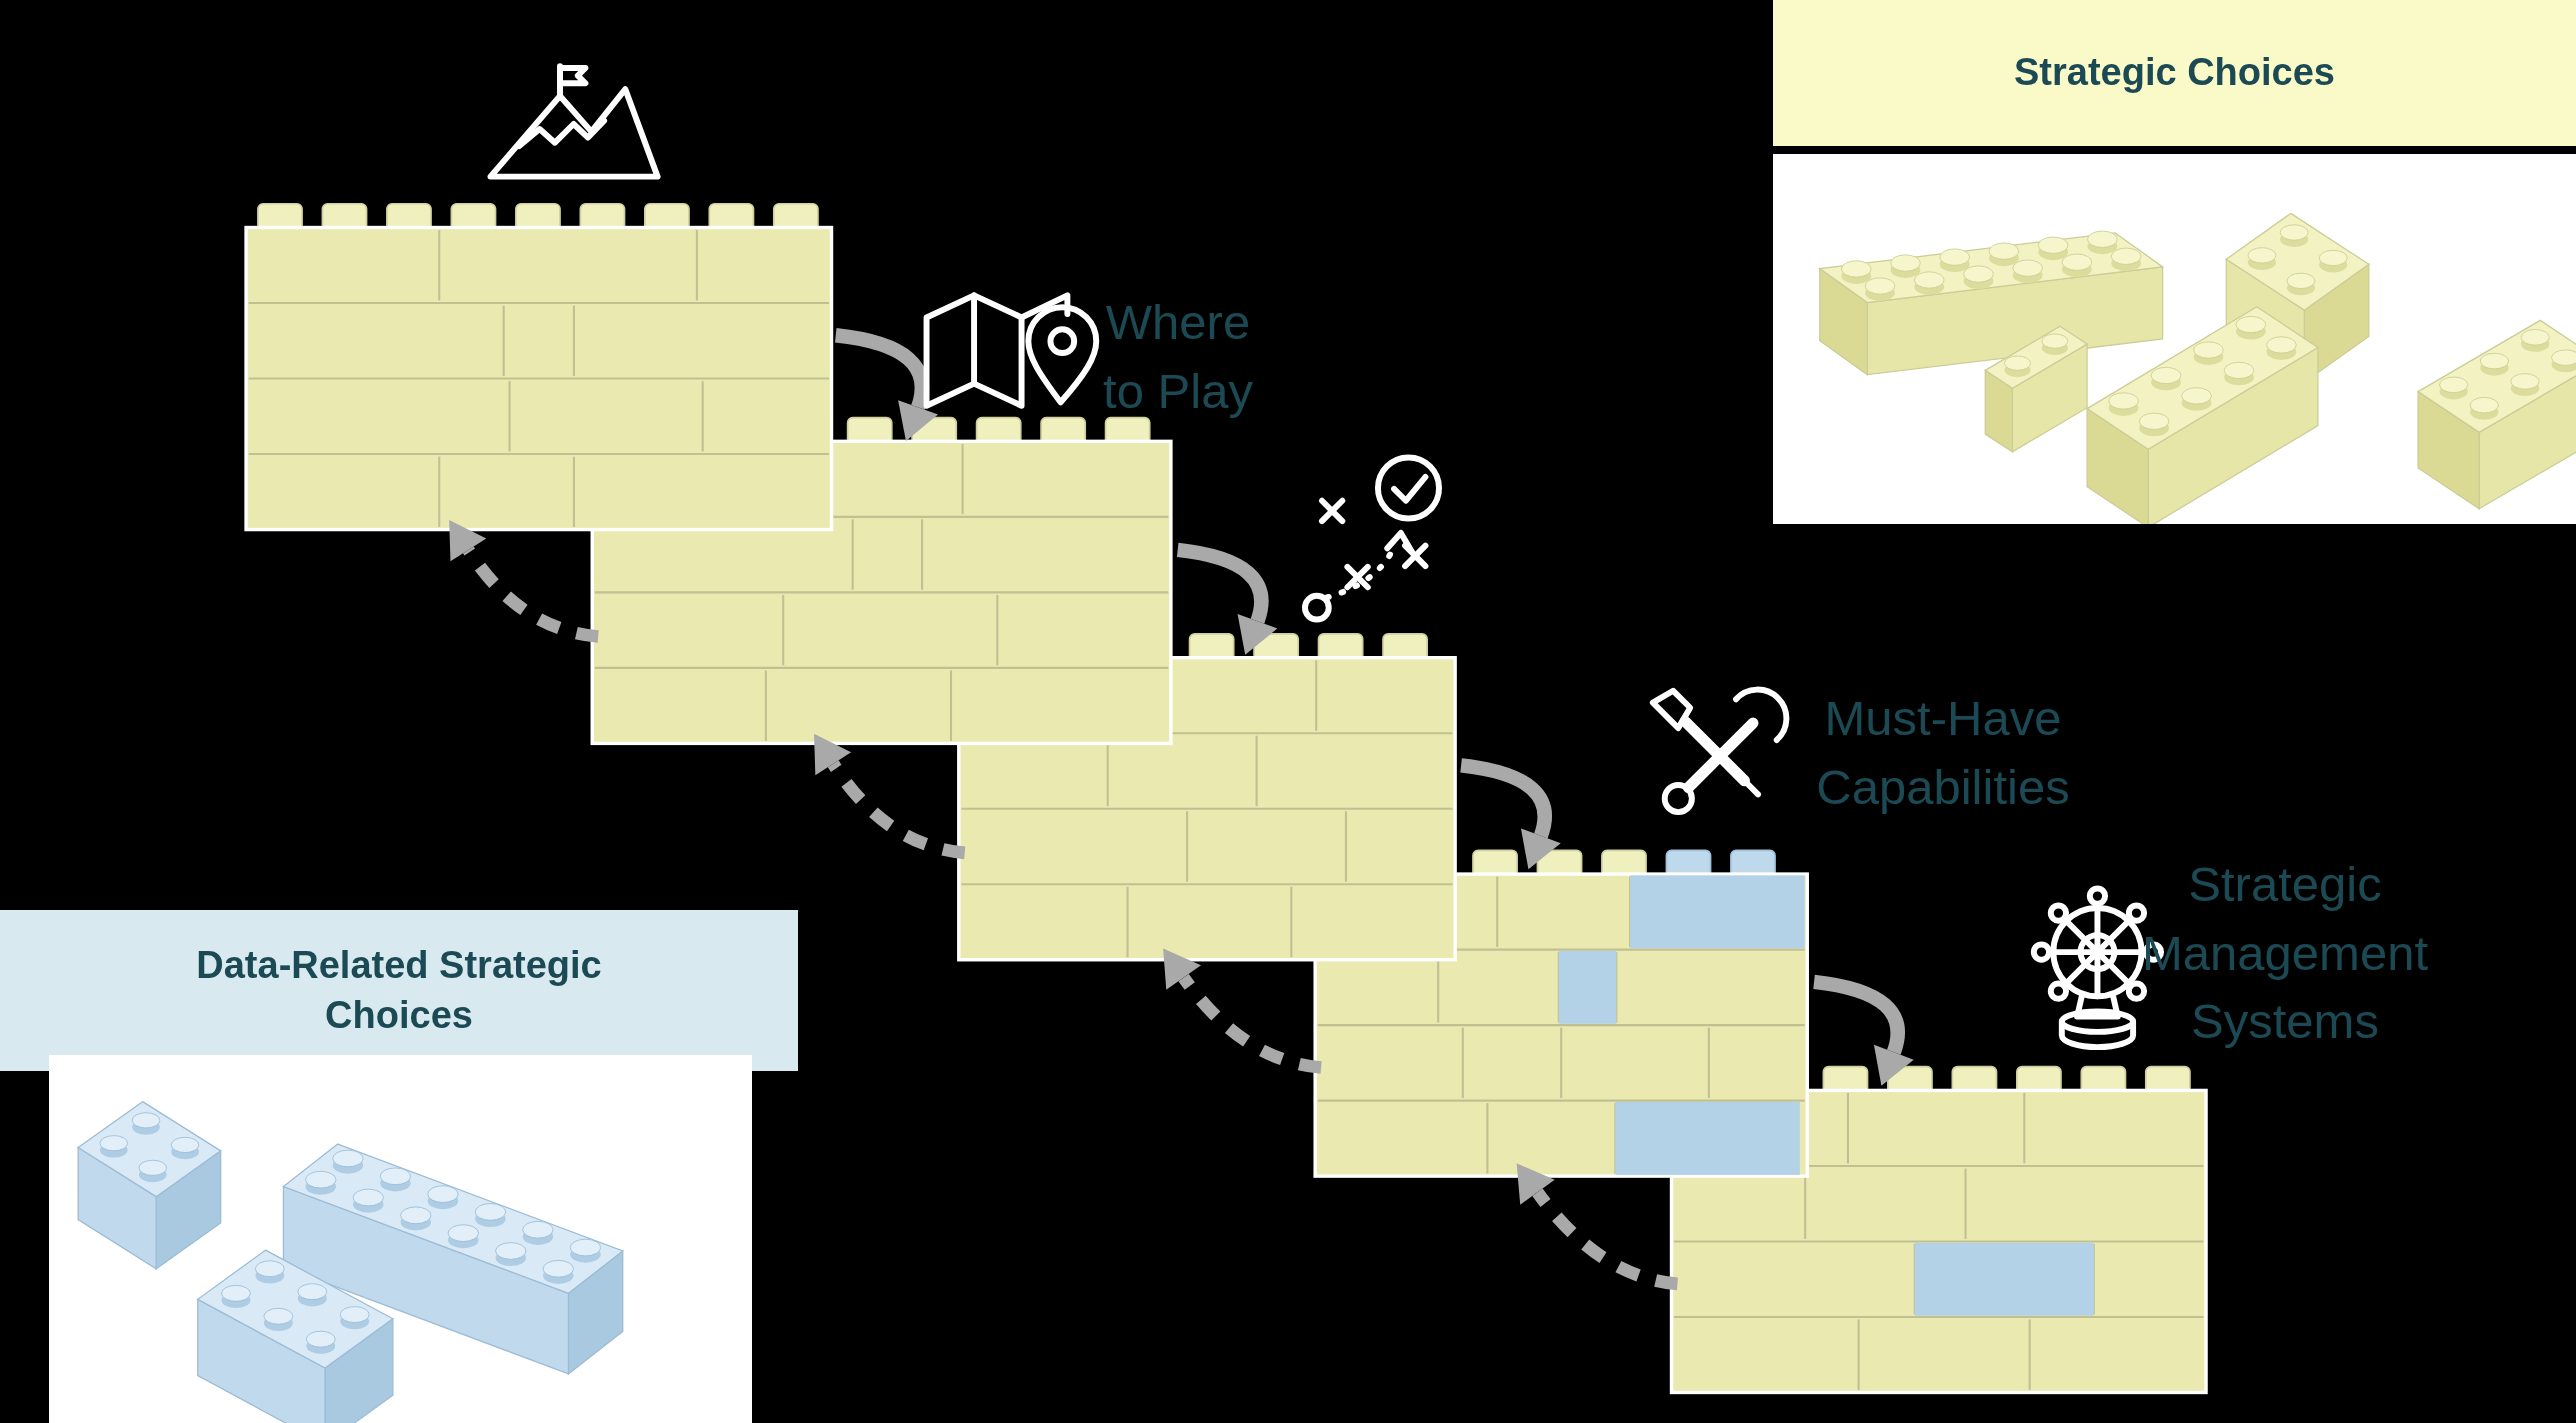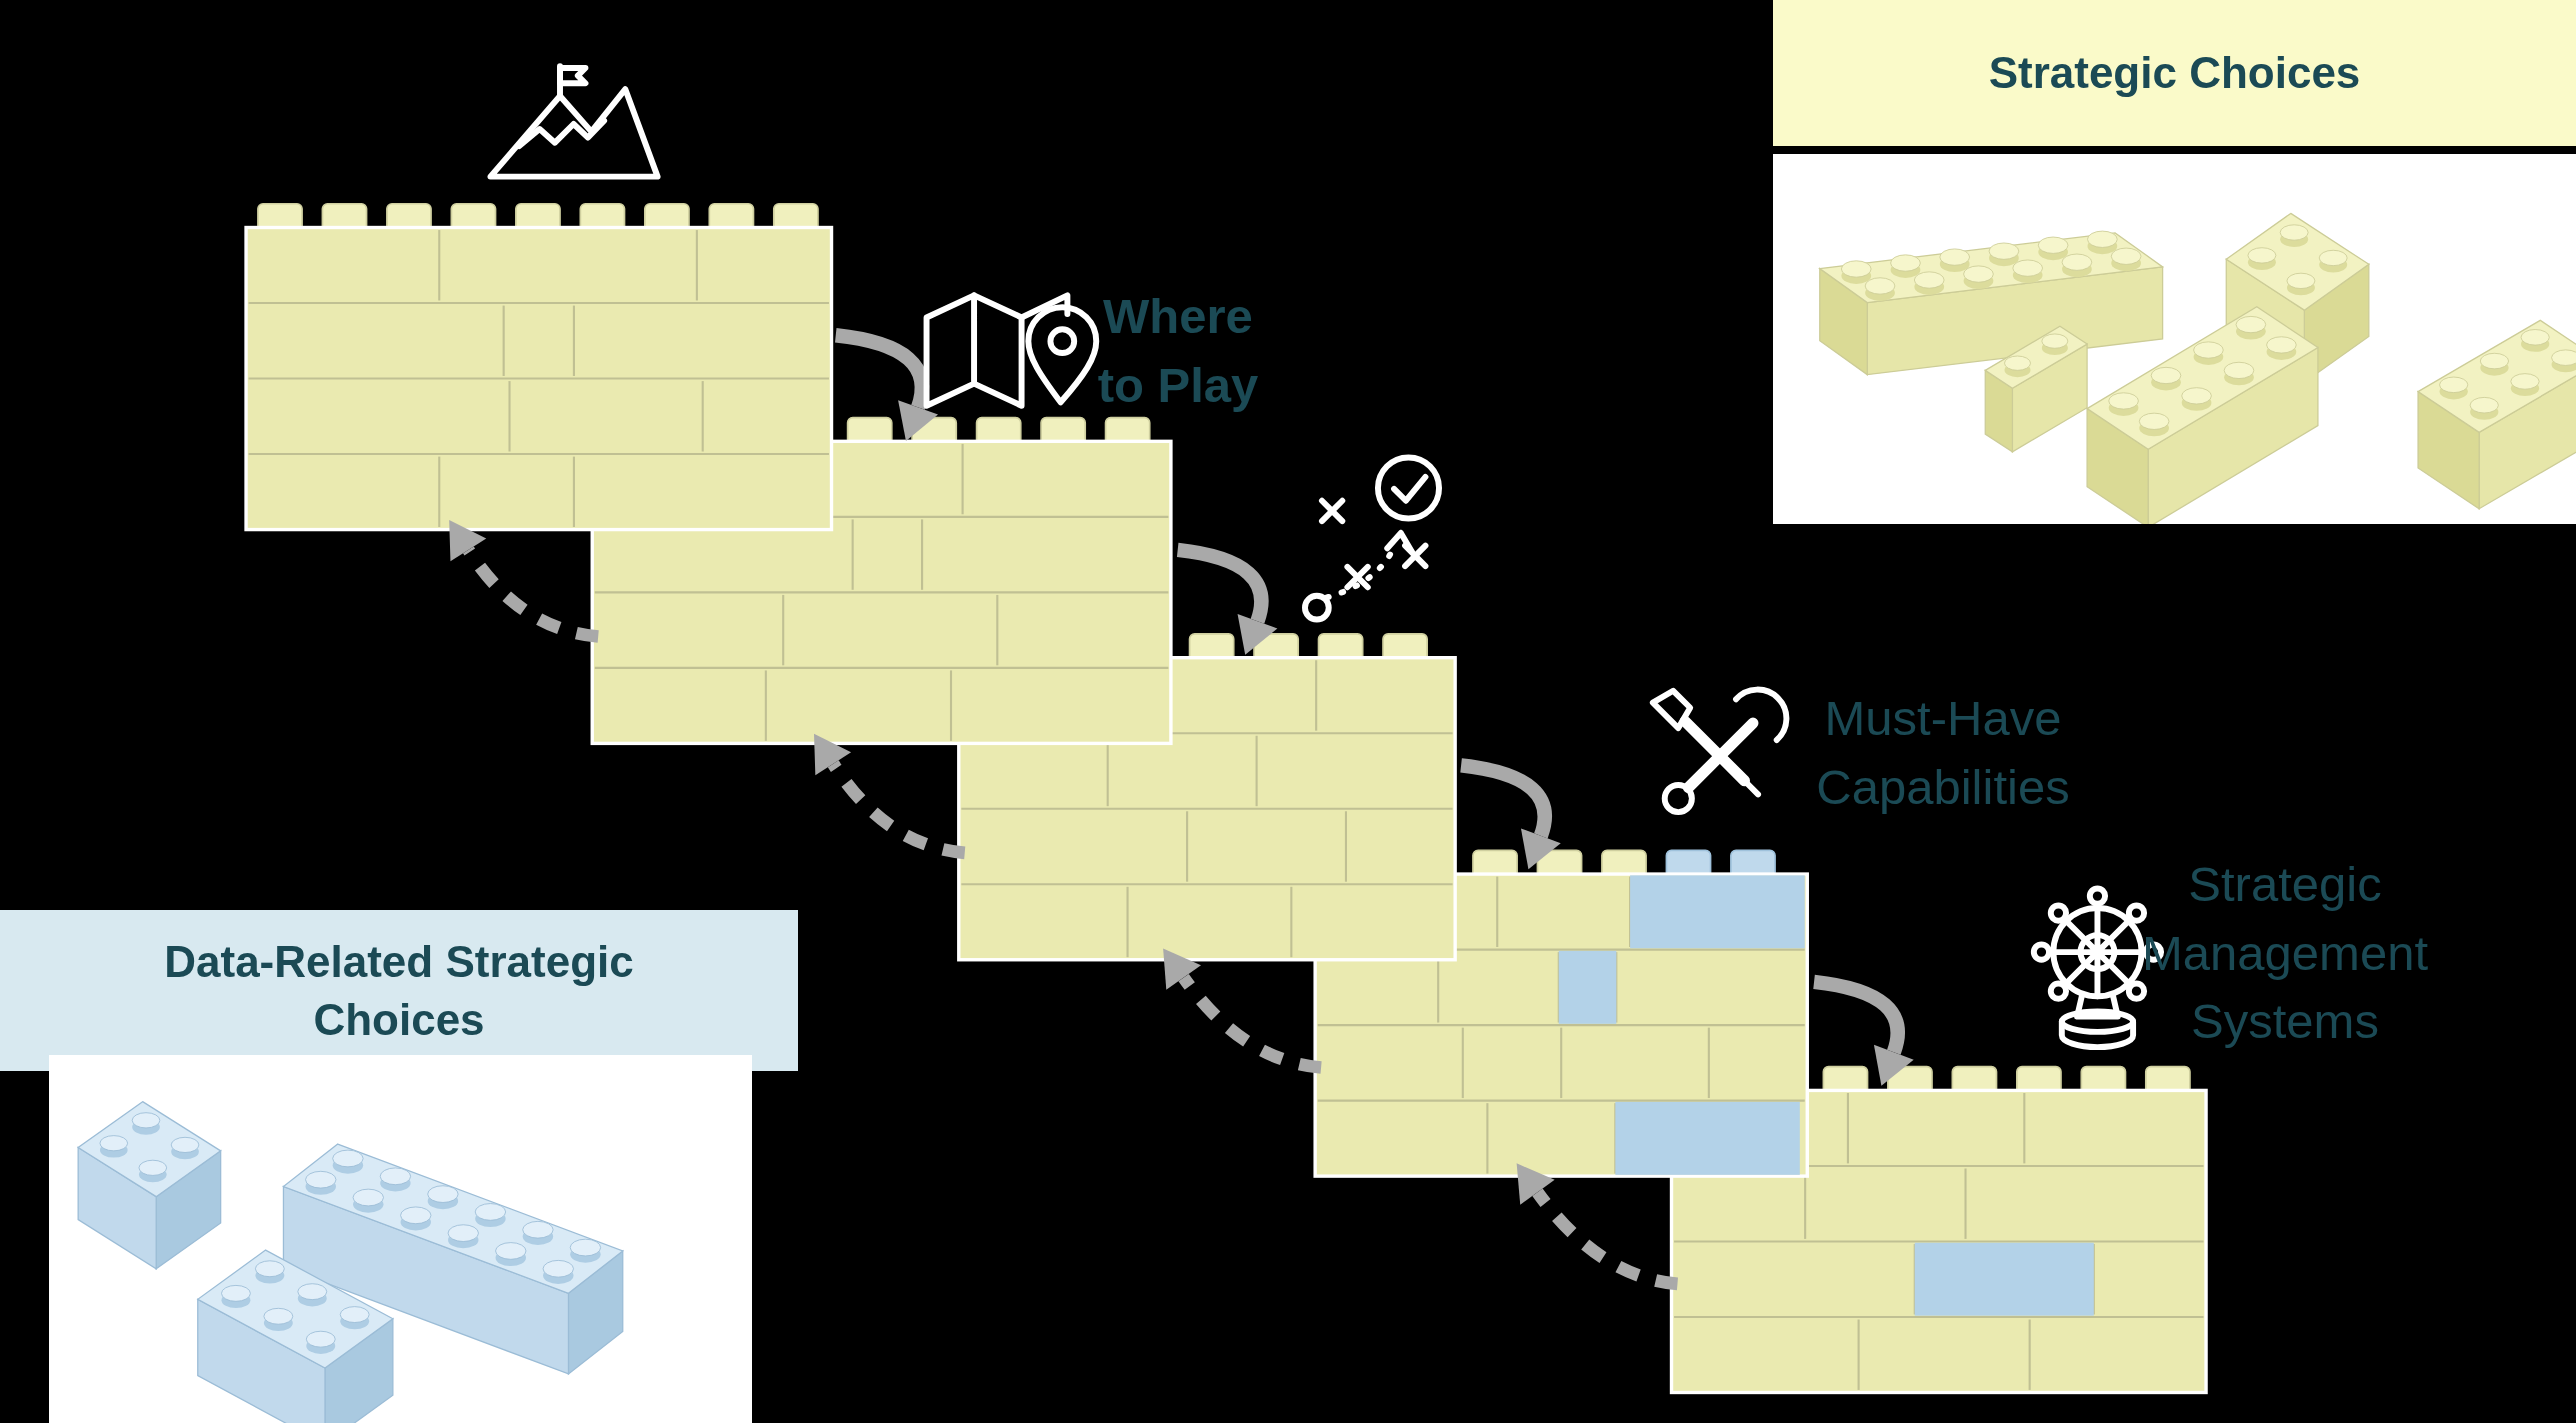--- a/index.html
+++ b/index.html
@@ -2,30 +2,30 @@
 <html style="--label-color: #1B4A55; --sc-bg: #FAFAC9; --dr-bg: #D8E9F0; --panel-bg: #FFFFFF; --icon-stroke: #FFFFFF;font-size:13.6px"><head>
 <meta charset="utf-8">
 <style>
   html,body{margin:0;padding:0;background:#000;}
   .stage{position:relative;width:2576px;height:1424px;background:#000;overflow:hidden;
          font-family:"Liberation Sans",sans-serif;}
   #scene{position:absolute;left:0;top:0;}
   .step-label{position:absolute;text-align:center;white-space:pre-line;
               color:var(--label-color,#1B4A55);font-size:49px;line-height:1.4;font-weight:400;}
   .legend-header{position:absolute;display:flex;align-items:center;justify-content:center;
-                 font-weight:bold;font-size:44px;line-height:1.3;text-align:center;white-space:pre-line;
+                 font-weight:bold;font-size:38px;line-height:1.3;text-align:center;white-space:pre-line;
                  color:var(--label-color,#1B4A55);}
   #sc-header{left:1773px;top:0;width:803px;height:146px;background:var(--sc-bg,#FAFAC9);}
   #dr-header{left:0;top:910px;width:798px;height:161px;background:var(--dr-bg,#D8E9F0);}
   .legend-body{position:absolute;background:var(--panel-bg,#fff);}
   #sc-body{left:1773px;top:154px;width:803px;height:370px;}
   #dr-body{left:49px;top:1055px;width:703px;height:369px;}
   .legend-body svg{display:block;}
   #lbl-0{left:589px;top:53px;width:424px;}
-  #lbl-1{left:966px;top:282px;width:424px;font-weight:bold;}
+  #lbl-1{left:966px;top:288px;width:424px;}
   #lbl-2{left:1360px;top:472px;width:424px;}
   #lbl-3{left:1718px;top:684px;width:450px;}
   #lbl-4{left:2073px;top:850px;width:424px;}
   .icon{stroke:var(--icon-stroke,#fff);stroke-width:7;fill:none;stroke-linejoin:round;stroke-linecap:round;}
 </style>
 </head>
 <body>
 
 <div class="stage">
 

